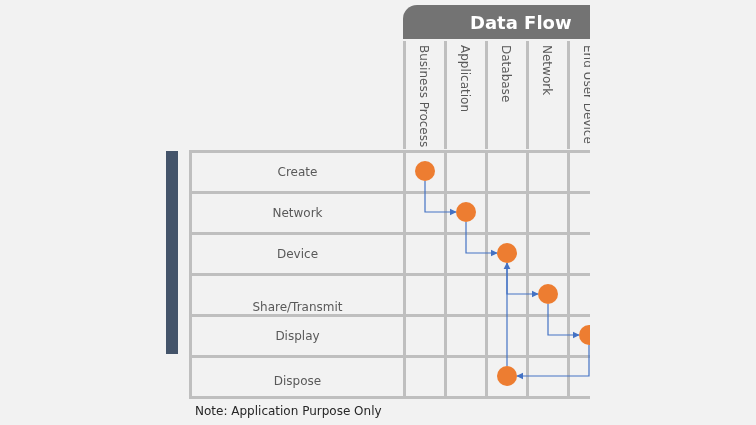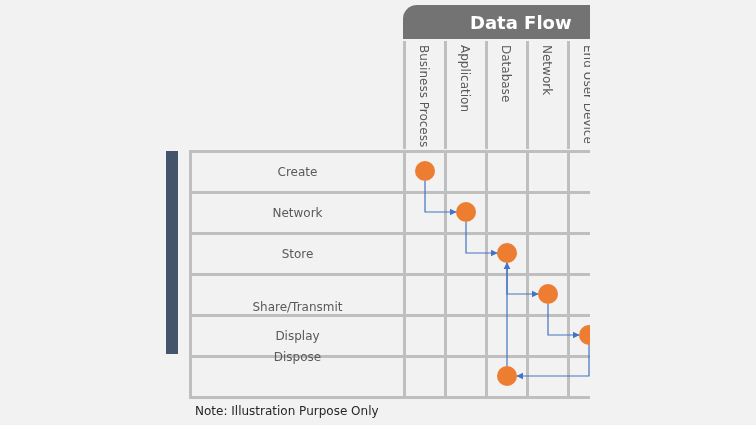--- a/index.html
+++ b/index.html
@@ -90,24 +90,24 @@
       <div class="grid-line-v" style="left: 189px; top: 150px; height: 249px;"></div>
       <div class="grid-line-v" style="left: 403px; top: 150px; height: 249px;"></div>
       <div class="grid-line-v" style="left: 444px; top: 150px; height: 249px;"></div>
       <div class="grid-line-v" style="left: 485px; top: 150px; height: 249px;"></div>
       <div class="grid-line-v" style="left: 526px; top: 150px; height: 249px;"></div>
       <div class="grid-line-v" style="left: 567px; top: 150px; height: 249px;"></div>
     </div>
   <div id="rowlabels">
       <div class="row-label" style="top: 153px;">Create</div>
       <div class="row-label" style="top: 194px;">Network</div>
-      <div class="row-label" style="top: 235px;">Store</div>
+      <div class="row-label" style="top: 235px;">Device</div>
       <div class="row-label" style="top: 276px; margin-top: 12px;">Share/Transmit</div>
       <div class="row-label" style="top: 317px; text-align: center;">Display</div>
-      <div class="row-label" style="top: 338px; border-radius: 14px;">Dispose</div>
+      <div class="row-label" style="top: 362px; border-radius: 14px;">Dispose</div>
     </div>
 
   <svg class="flow" id="flow" width="590" height="425">
       <defs>
         <marker id="ah" viewBox="0 0 10 10" refX="9" refY="5" markerWidth="6" markerHeight="6" orient="auto">
           <path d="M0,0 L10,5 L0,10 z" fill="#4472c4"></path>
         </marker>
       </defs>
       <path d="M425,181 L425,212 L456,212" fill="none" stroke="#4472c4" stroke-width="1.2" marker-end="url(#ah)"></path>
       <path d="M466,222 L466,253 L497,253" fill="none" stroke="#4472c4" stroke-width="1.2" marker-end="url(#ah)"></path>
@@ -117,13 +117,13 @@
       <path d="M589,345 L589,376 L517,376" fill="none" stroke="#4472c4" stroke-width="1.2" marker-end="url(#ah)"></path>
       <circle cx="425" cy="171" r="10" fill="#ed7d31"></circle>
       <circle cx="466" cy="212" r="10" fill="#ed7d31"></circle>
       <circle cx="507" cy="253" r="10" fill="#ed7d31"></circle>
       <circle cx="548" cy="294" r="10" fill="#ed7d31"></circle>
       <circle cx="589" cy="335" r="10" fill="#ed7d31"></circle>
       <circle cx="507" cy="376" r="10" fill="#ed7d31"></circle>
     </svg>
 </div>
 
-<div class="note">Note: Illustration Purpose Only</div>
+<div class="note">Note: Application Purpose Only</div>
 
 </body></html>

